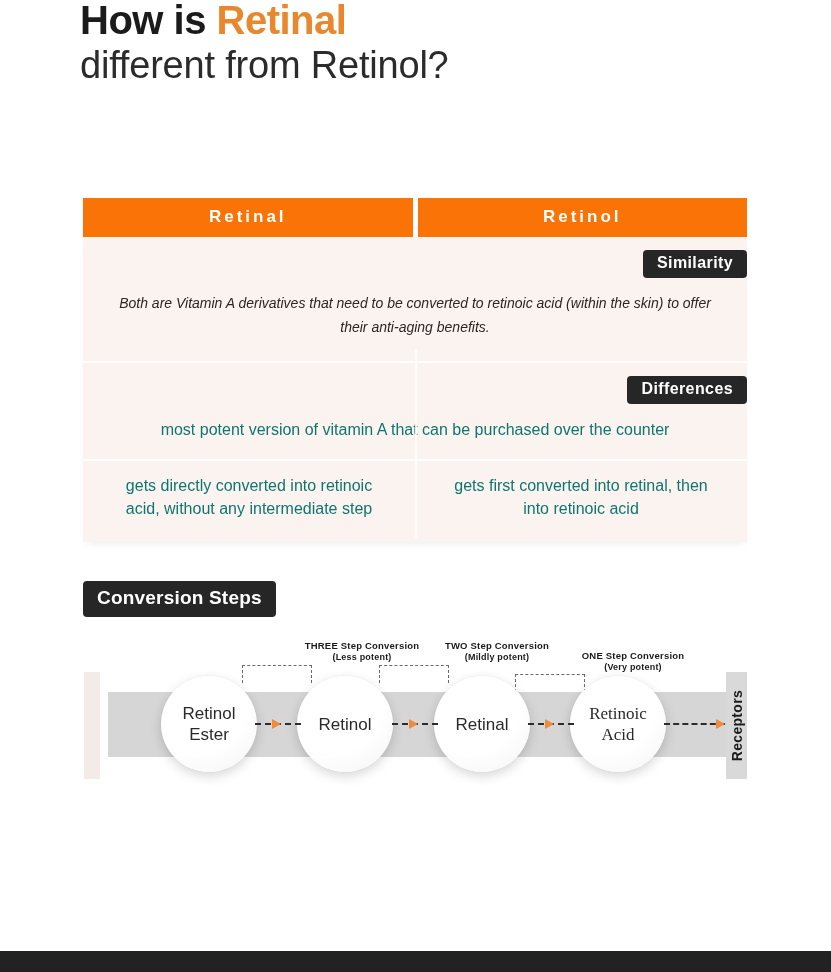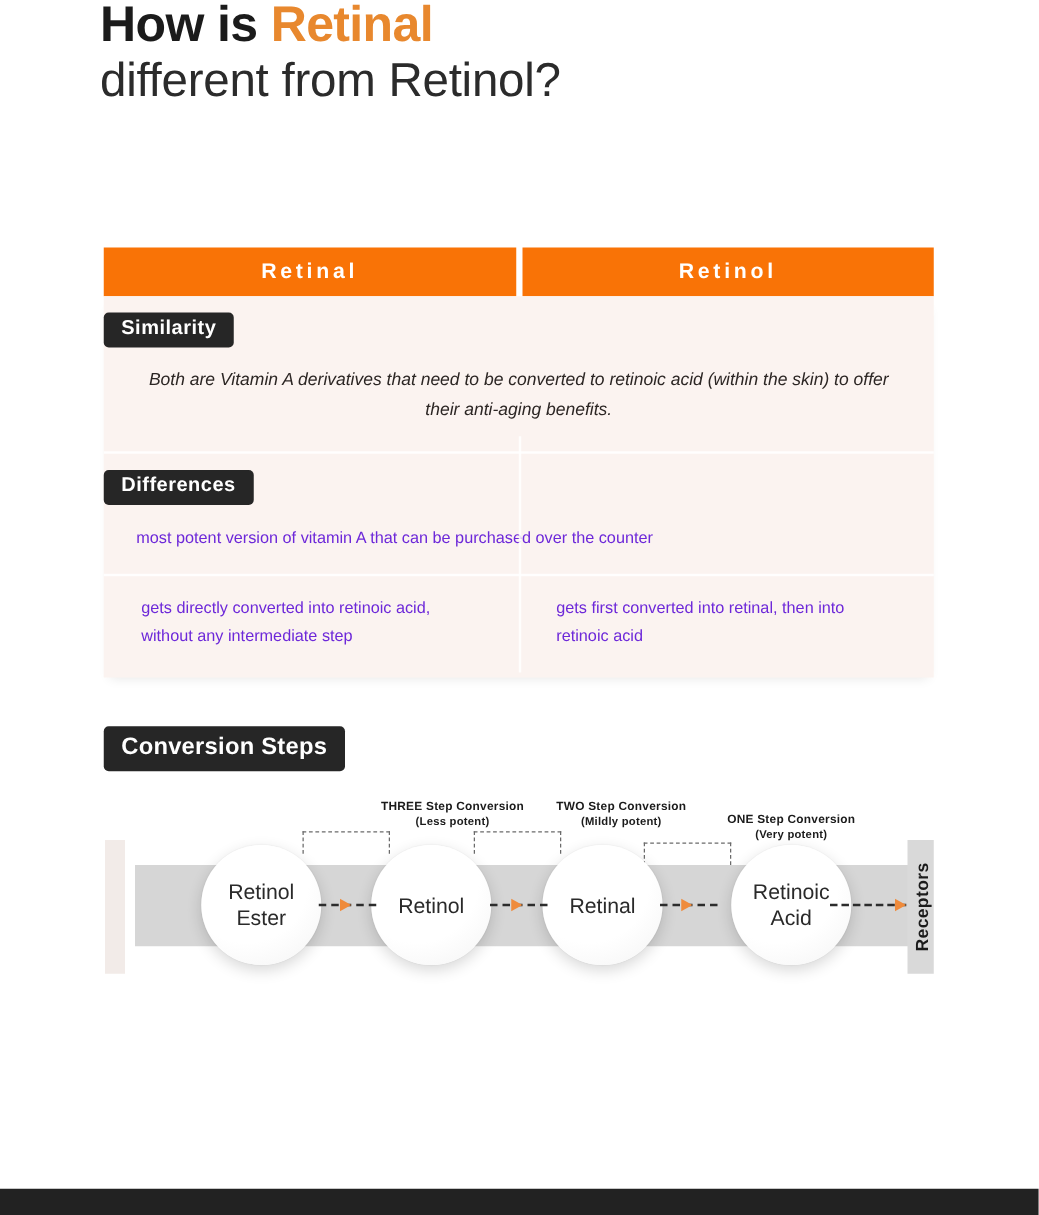--- a/index.html
+++ b/index.html
@@ -37,38 +37,38 @@
     background:#fbf3f0;
     position:relative;
     box-shadow:0 5px 9px -5px rgba(0,0,0,0.10);
   }
   .tbody::after{
     
     content:""; position:absolute; left:50%; top:112px; bottom:4px;
     width:2px; background:#ffffff; opacity:.85;
   }
 
-  .badge-row { text-align:left; padding-top:13px; }
+  .badge-row { text-align:right; padding-top:13px; }
   .badge {
     display:inline-block; background:#262626; color:#ffffff;
     font-size:16px; font-weight:bold; letter-spacing:.4px;
     padding:4px 14px 6px; border-radius:4px;
   }
 
   .similarity-text {
     font-style:italic; font-size:14px; color:#2c2624;
     text-align:center; line-height:24px;
     padding:13px 30px 22px;
   }
 
   .rowsep { height:2px; background:#ffffff; opacity:.9; }
 
   .diff-row { display:flex; }
   .diff-cell {
-    flex:1; text-align:left; font-size:13px; color:#6d28d9;
+    flex:1; text-align:center; font-size:16px; color:#0f766e;
     line-height:23px; padding:14px 26px 18px;
   }
   .diff-row.second .diff-cell { padding:13px 30px 22px; }
 
   
   #conv-badge-wrap { position:absolute; left:83px; top:581px;border-radius:17px; }
   .conv-badge {
     display:inline-block; background:#262626; color:#ffffff;
     font-size:19px; font-weight:bold; letter-spacing:.2px;
     padding:6px 14px 8px; border-radius:4px;
@@ -206,21 +206,21 @@
       <span>Retinol</span><br>
       <span>Ester</span>
     </div>
   </div>
   <div class="node" style="left:214px;">
     <div><span>Retinol</span></div>
   </div>
   <div class="node" style="left:351px;">
     <div><span>Retinal</span></div>
   </div>
-  <div class="node" style="left:502px;">
+  <div class="node" style="left:487px;font-family:Liberation Serif, serif;">
     <div>
       <span>Retinoic</span><br>
       <span>Acid</span>
     </div>
   </div>
 
   <div class="arrow" style="left:172px; width:46px;">
     <div class="dash"></div>
     <div class="head" style="left:17px;"></div>
   </div>

